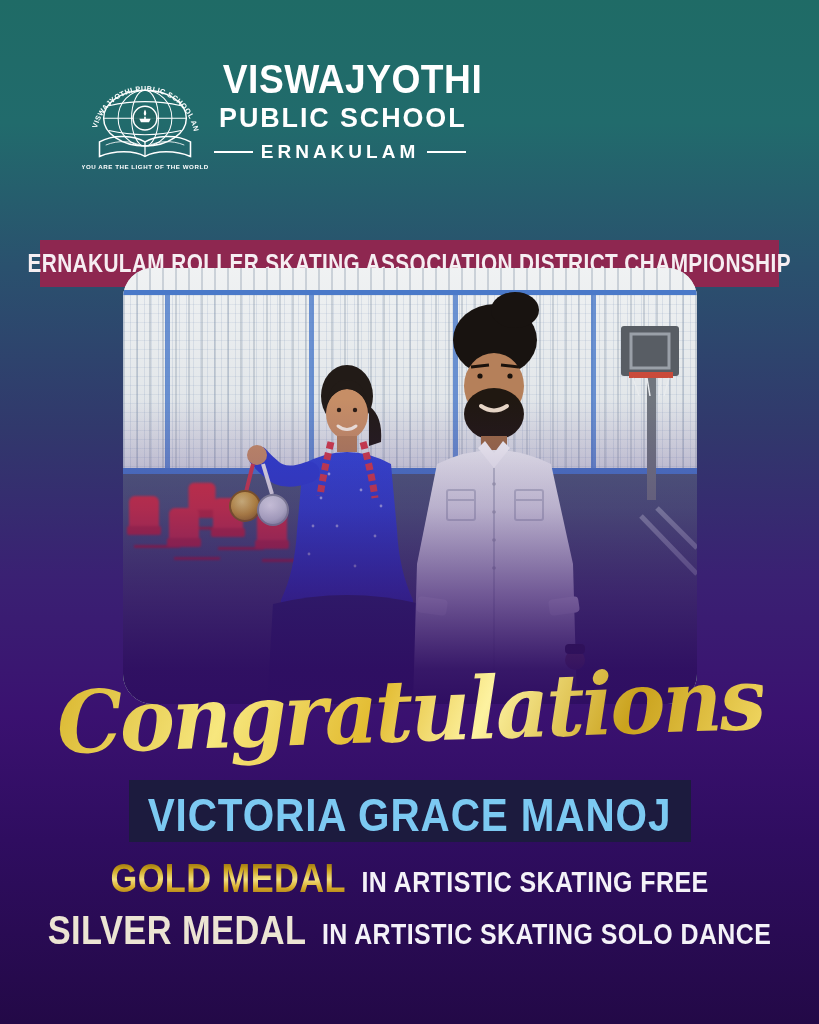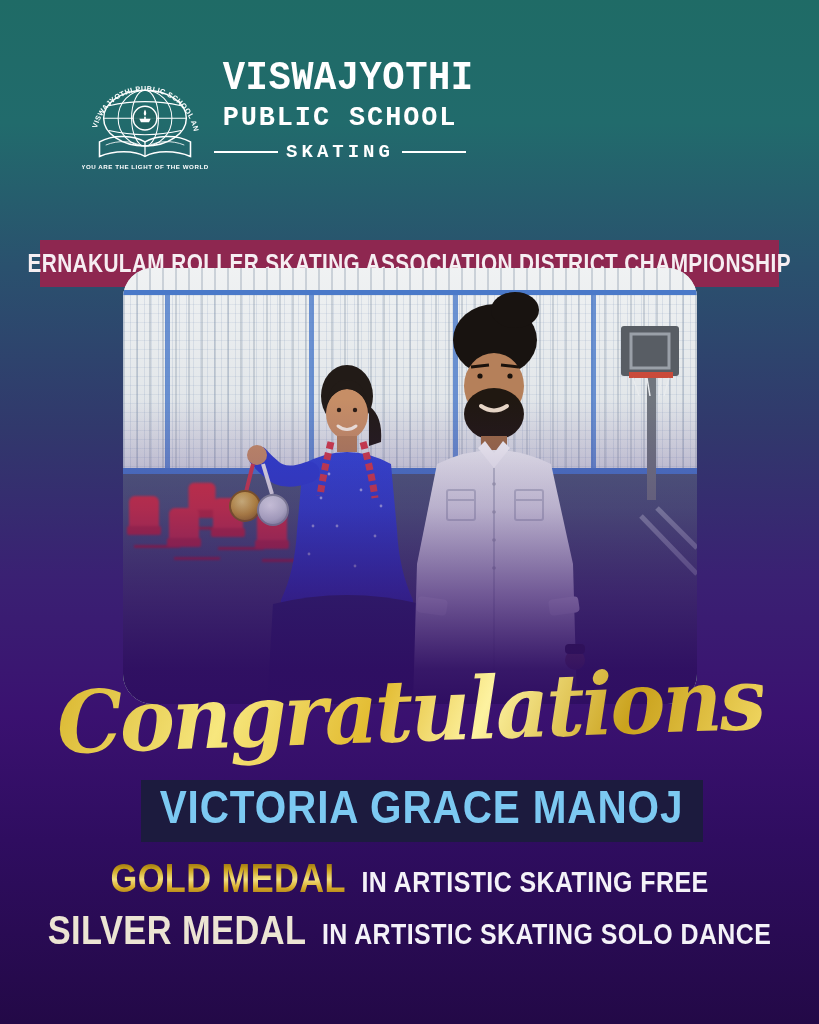--- a/index.html
+++ b/index.html
@@ -10,21 +10,21 @@
     width:819px; height:1024px;
     overflow:hidden;
     background:linear-gradient(180deg,
       #1f6b66 0%, #216b6c 12%, #2a516e 26%, #31386c 42%,
       #3a2173 56%, #3a1170 70%, #2f0d60 82%, #230947 100%);
   }
 
   
   .header{ position:absolute; top:50px; left:82px; width:400px; height:130px; }
   .logo{ position:absolute; left:0; top:2px; width:126px; height:122px; }
-  .school-text{ position:absolute; left:132px; top:8px; width:252px; text-align:center; color:#ffffff;font-family:Liberation Mono, monospace; }
+  .school-text{ position:absolute; left:132px; top:8px; width:252px; text-align:center; color:#ffffff; }
   .school-name{ font-size:40px; font-weight:800; letter-spacing:0.5px;
     transform:scaleX(0.93); transform-origin:center; white-space:nowrap; line-height:1.05; }
   .school-type{ font-size:28px; font-weight:700; letter-spacing:2px;
     transform:scaleX(0.96); transform-origin:center; white-space:nowrap; margin-top:3px; line-height:1.1;}
   .angamaly-row{ display:flex; align-items:center; gap:8px; margin-top:7px; }
   .angamaly-row .rule{ flex:1; height:2px; background:#ffffff; }
   .school-place{ font-size:19px; font-weight:700; letter-spacing:4px; white-space:nowrap; }
 
   
   .banner{
@@ -87,21 +87,21 @@
     font-family:"DejaVu Serif", serif; font-style:italic; font-weight:bold;
     font-size:86px; letter-spacing:-3px; white-space:nowrap;
     background:linear-gradient(115deg,#d9b62e 0%, #f7e77e 25%, #e3bc32 45%, #fdf2a0 60%, #caa21d 80%, #f2d964 100%);
     -webkit-background-clip:text; background-clip:text; color:transparent;
     display:inline-block; transform:rotate(-2deg) scaleX(.96);
   }
 
   
   .name-band{
     position:absolute; left:129px; top:780px; width:562px; height:62px;
-    background:#1c1b3e; display:flex; align-items:flex-start; justify-content:center;margin-left:12px;
+    background:#1c1b3e; display:flex; align-items:flex-end; justify-content:center;
   }
   .name-band span{
     color:#7cc9f2; font-size:46px; font-weight:700; letter-spacing:1px;
     white-space:nowrap; transform:scaleX(0.88); transform-origin:center;
   }
 
   
   .ach-row{
     position:absolute; left:0; width:100%;
     display:flex; align-items:baseline; justify-content:center; gap:18px;
@@ -152,21 +152,21 @@
       <path d="M98,90 C86,85 72,86 63,91" stroke-width="0.8"></path>
     </g>
     <text x="60" y="113" text-anchor="middle" font-size="6" fill="#ffffff" letter-spacing="0.5" font-weight="bold">YOU ARE THE LIGHT OF THE WORLD</text>
   </svg>
 
   <div class="school-text">
     <div class="school-name">VISWAJYOTHI</div>
     <div class="school-type">PUBLIC SCHOOL</div>
     <div class="angamaly-row">
       <div class="rule"></div>
-      <div class="school-place">SKATING</div>
+      <div class="school-place">ERNAKULAM</div>
       <div class="rule"></div>
     </div>
   </div>
 </div>
 
 <div class="banner">
   <span>ERNAKULAM ROLLER SKATING ASSOCIATION DISTRICT CHAMPIONSHIP</span>
 </div>
 
 <div class="photo" role="img" aria-label="Student in blue skating dress holding a gold and a silver medal beside her coach on an indoor court with red chairs and a basketball hoop">

